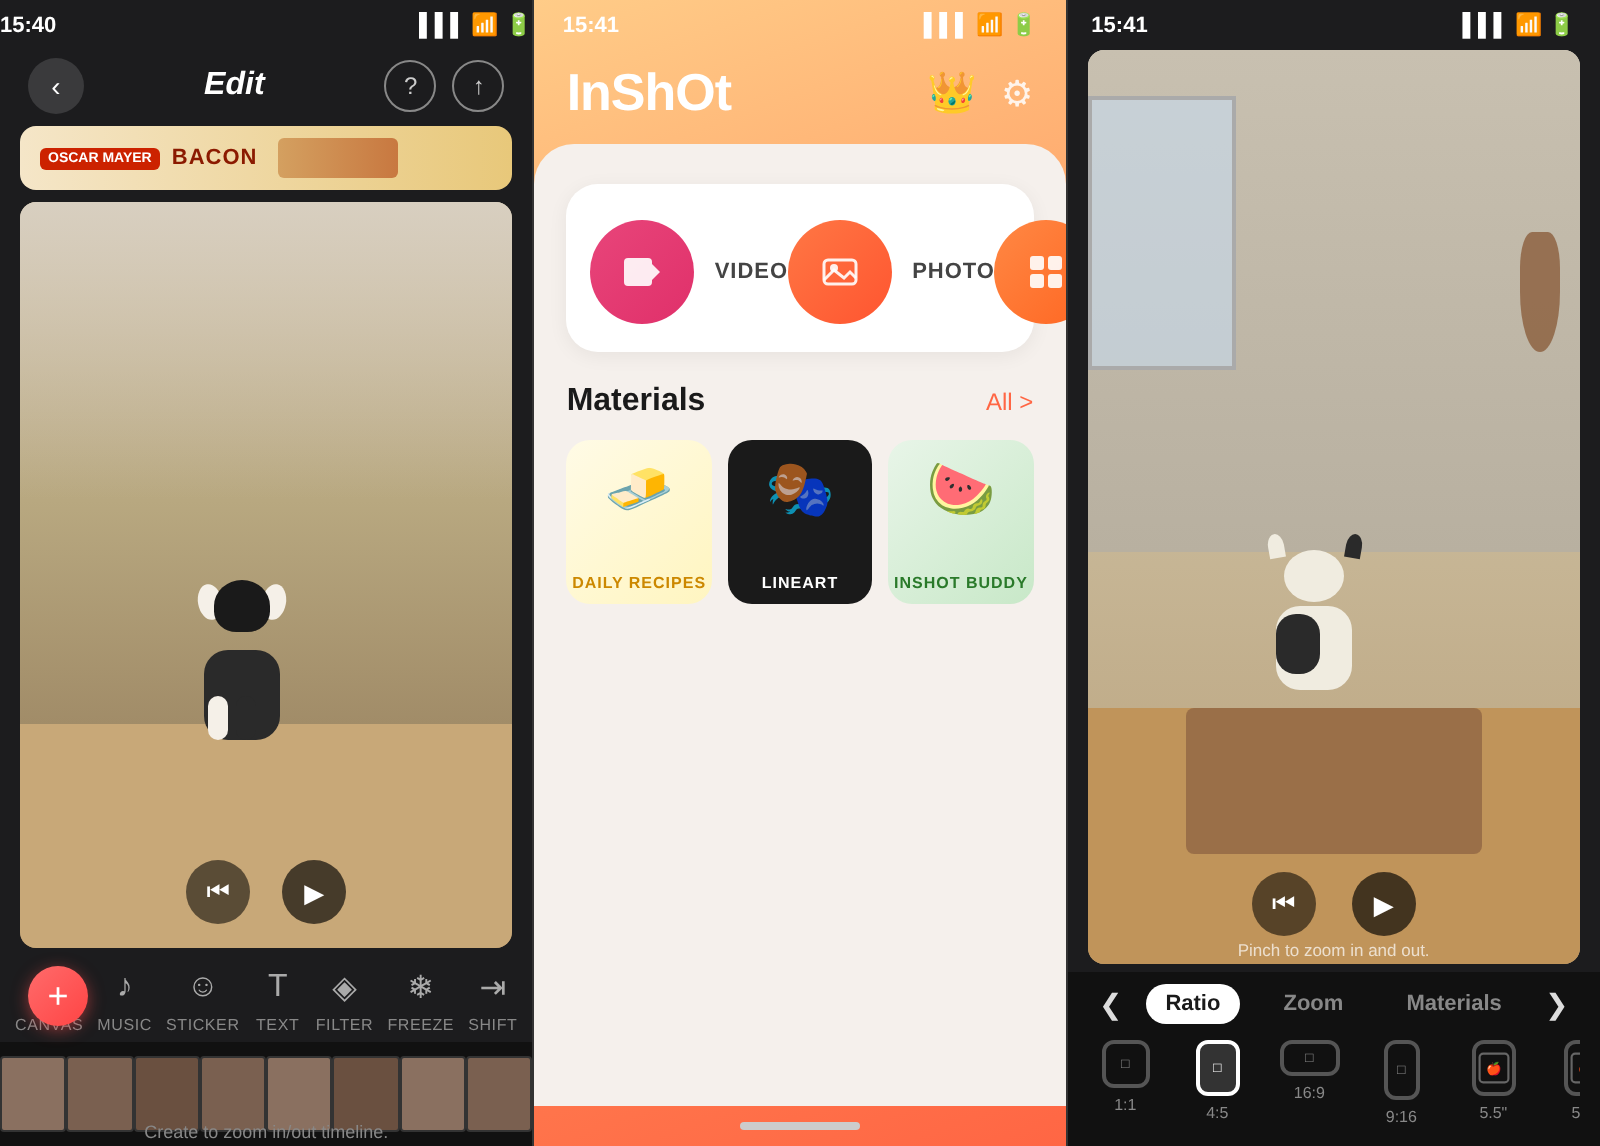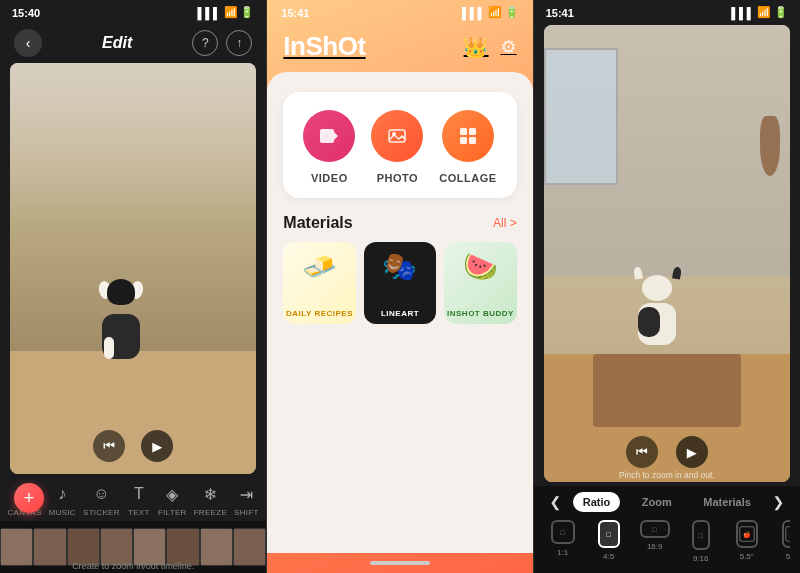--- a/index.html
+++ b/index.html
@@ -21,21 +21,21 @@
       display: flex;
       flex-direction: column;
       position: relative;
       overflow: hidden;
     }
 
     .panel-edit .status-bar {
       display: flex;
       justify-content: space-between;
       align-items: center;
-      padding: 6px 12px;
+      padding: 6px 0;
       color: #fff;
       font-size: 11px;
       font-weight: 600;
     }
 
     .panel-edit .top-bar {
       display: flex;
       justify-content: space-between;
       align-items: center;
       padding: 4px 14px 6px;
@@ -284,21 +284,20 @@
       color: #fff;
       font-size: 11px;
       font-weight: 600;
     }
 
     .panel-home .home-header {
       display: flex;
       justify-content: space-between;
       align-items: center;
       padding: 6px 16px 10px;
-      text-decoration: underline;
     }
     .inshot-logo {
       font-size: 26px;
       font-weight: 700;
       color: #fff;
       letter-spacing: -0.5px;
     }
     .home-header-icons {
       display: flex; gap: 12px; align-items: center;
     }
@@ -324,21 +323,21 @@
       background: #fff;
       border-radius: 16px;
       padding: 18px 12px 14px;
       display: flex;
       justify-content: space-around;
       margin-bottom: 16px;
       box-shadow: 0 2px 10px rgba(0,0,0,0.06);
     }
 
     .create-item {
-      display: flex; flex-direction: column; align-items: center; gap: 10px;
+      display: flex; flex-direction: row; align-items: center; gap: 10px;
       cursor: pointer;
     }
     .create-icon-circle {
       width: 52px; height: 52px;
       border-radius: 50%;
       display: flex; align-items: center; justify-content: center;
       font-size: 22px; color: #fff;
     }
     .video-circle { background: linear-gradient(135deg, #e8457a, #e0306a); }
     .photo-circle { background: linear-gradient(135deg, #ff7744, #ff5530); }
@@ -624,20 +623,25 @@
 
   <div class="top-bar">
     <div class="back-btn">‹</div>
     <span class="title">Edit</span>
     <div class="top-icons">
       <span>?</span>
       <span>↑</span>
     </div>
   </div>
 
+  <div class="ad-banner">
+    <div class="ad-logo">OSCAR MAYER</div>
+    <div class="ad-text">BACON</div>
+    <div class="ad-bacon-rect"></div>
+  </div>
 
   <div class="video-preview">
     <div class="dog-scene">
       <div class="scene-bg-detail"></div>
       <div class="scene-person-leg"></div>
       <div class="scene-floor"></div>
       <div class="dog-body" style="bottom:28%;left:45%;">
         <div class="dog-silhouette">
           <div class="dog-ear-l"></div>
           <div class="dog-ear-r"></div>

